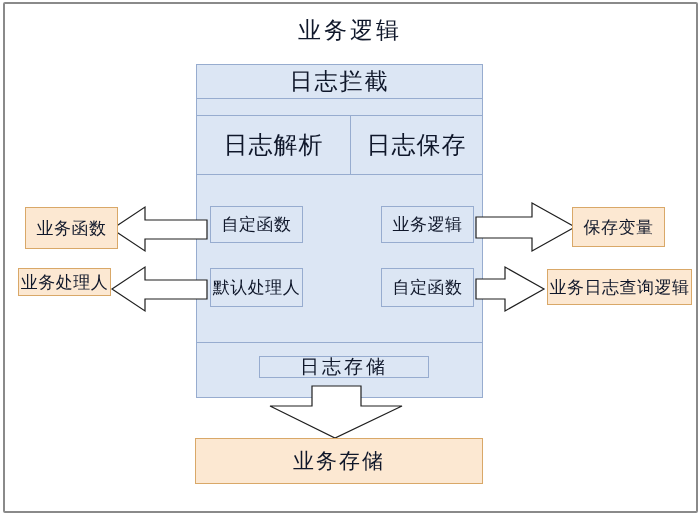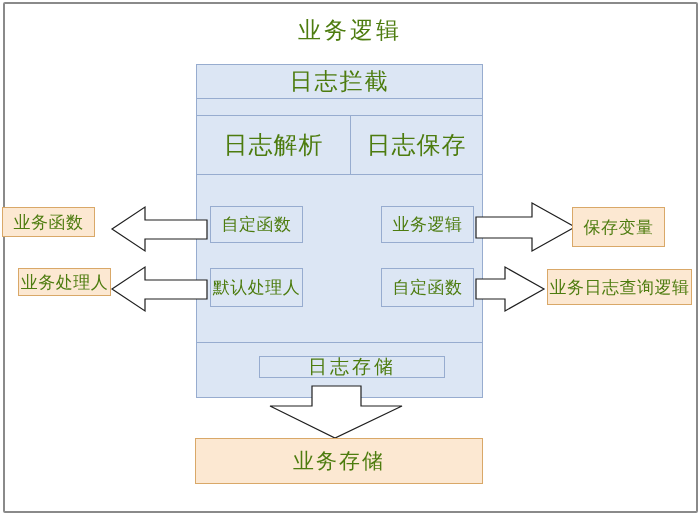--- a/index.html
+++ b/index.html
@@ -1,18 +1,18 @@
 <!DOCTYPE html>
 <html style="--blue-fill: #dce6f4; --blue-border: #97accf; --orange-fill: #fce8d2; --orange-border: #d9a868; --arrow-fill: #ffffff; --arrow-stroke: #1f1f1f; --frame-border: #8a8a8a;"><head>
 <meta charset="utf-8">
 <style>
   html,body{margin:0;padding:0;background:#fff;}
   #stage{
     position:relative;width:700px;height:515px;background:#fff;
-    font-family:"Liberation Sans","DejaVu Sans",sans-serif;color:#4d7c0f;
+    font-family:"Liberation Sans","DejaVu Sans",sans-serif;color:#0f172a;
     overflow:hidden;
   }
   #frame{
     position:absolute;left:3px;top:2px;width:691px;height:507px;
     border:2px solid var(--frame-border,#8a8a8a);border-radius:2px;
     pointer-events:none;
   }
   .abs{position:absolute;box-sizing:border-box;}
   .center{display:flex;align-items:center;justify-content:center;text-align:center;}
   .blue-box{
@@ -70,21 +70,21 @@
   </svg>
   <svg class="arrow" style="left:267px;top:386px;" width="137" height="53" viewBox="0 0 137 53">
     <polygon points="45,0 94,0 94,20 135,20 68,52 3,20 45,20"></polygon>
   </svg>
 
   <div class="abs blue-box center node" style="left:210px;top:206px;width:93px;height:37px;">自定函数</div>
   <div class="abs blue-box center node" style="left:210px;top:268px;width:93px;height:39px;">默认处理人</div>
   <div class="abs blue-box center node" style="left:381px;top:206px;width:93px;height:37px;">业务逻辑</div>
   <div class="abs blue-box center node" style="left:381px;top:268px;width:93px;height:39px;">自定函数</div>
 
-  <div class="abs blue-box center store" style="left:259px;top:356px;width:186px;height:22px;">日志存储</div>
+  <div class="abs blue-box center store" style="left:259px;top:356px;width:170px;height:22px;">日志存储</div>
 
-  <div class="abs orange-box center node" style="left:2px;top:207px;width:93px;height:30px;font-family:Liberation Serif, serif;">业务函数</div>
+  <div class="abs orange-box center node" style="left:25px;top:207px;width:93px;height:42px;font-family:Liberation Serif, serif;">业务函数</div>
   <div class="abs orange-box center node" style="left:18px;top:268px;width:93px;height:28px;">业务处理人</div>
   <div class="abs orange-box center node" style="left:572px;top:207px;width:93px;height:40px;">保存变量</div>
   <div class="abs orange-box center node" style="left:547px;top:269px;width:145px;height:36px;">业务日志查询逻辑</div>
   <div class="abs orange-box center bstore" style="left:195px;top:438px;width:288px;height:46px;">业务存储</div>
 
 </div>
 
 </body></html>

